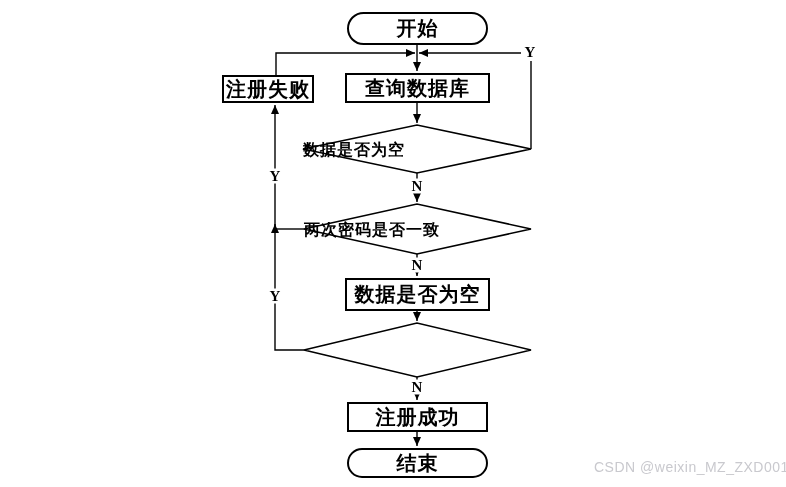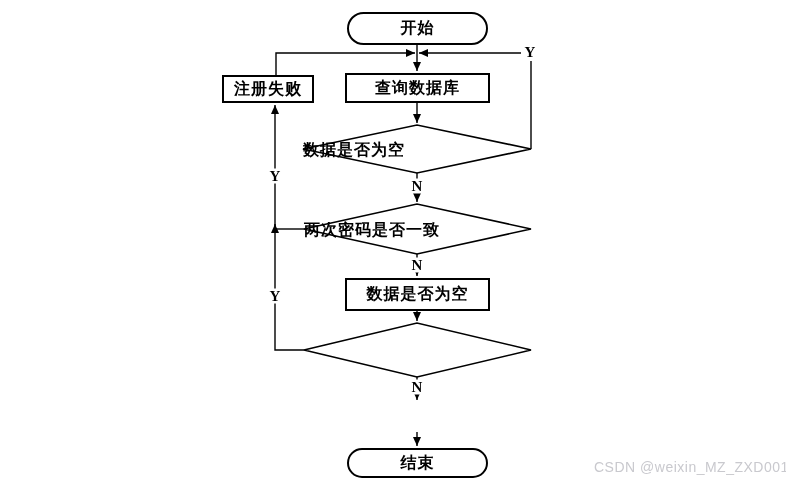--- a/index.html
+++ b/index.html
@@ -24,21 +24,21 @@
   .node {
     position: absolute;
     box-sizing: border-box;
     background: #ffffff;
     border: 2px solid #000000;
     display: flex;
     align-items: center;
     justify-content: center;
     z-index: 2;
     font-weight: bold;
-    font-size: 16px;
+    font-size: 20px;
     letter-spacing: 1px;
     color: #000000;
     white-space: nowrap;
   }
   .stadium {
     border-radius: 17px;
   }
   .diamond-label {
     position: absolute;
     z-index: 3;
@@ -111,20 +111,21 @@
   </svg>
 
   <div class="node stadium" style="left:347px; top:12px;  width:141px; height:33px;">开始</div>
 
   <div class="node" style="left:222px; top:75px; width:92px; height:28px;">注册失败</div>
 
   <div class="node" style="left:345px; top:73px; width:145px; height:30px;">查询数据库</div>
 
   <div class="node" style="left:345px; top:278px; width:145px; height:33px;">数据是否为空</div>
 
+  <div class="node" style="left:347px; top:402px; width:141px; height:30px;">注册成功</div>
 
   <div class="node stadium" style="left:347px; top:448px; width:141px; height:30px; border-radius:15px;">结束</div>
 
   <div class="diamond-label" style="left:303px; top:140px; width:228px;">数据是否为空</div>
   <div class="diamond-label" style="left:304px; top:220px; width:227px;font-family:Liberation Mono, monospace;">两次密码是否一致</div>
 
   <div class="edge-label" style="left:417px; top:186px;">N</div>
   <div class="edge-label" style="left:417px; top:265px;">N</div>
   <div class="edge-label" style="left:417px; top:387px;">N</div>
   <div class="edge-label" style="left:530px; top:52px;">Y</div>

